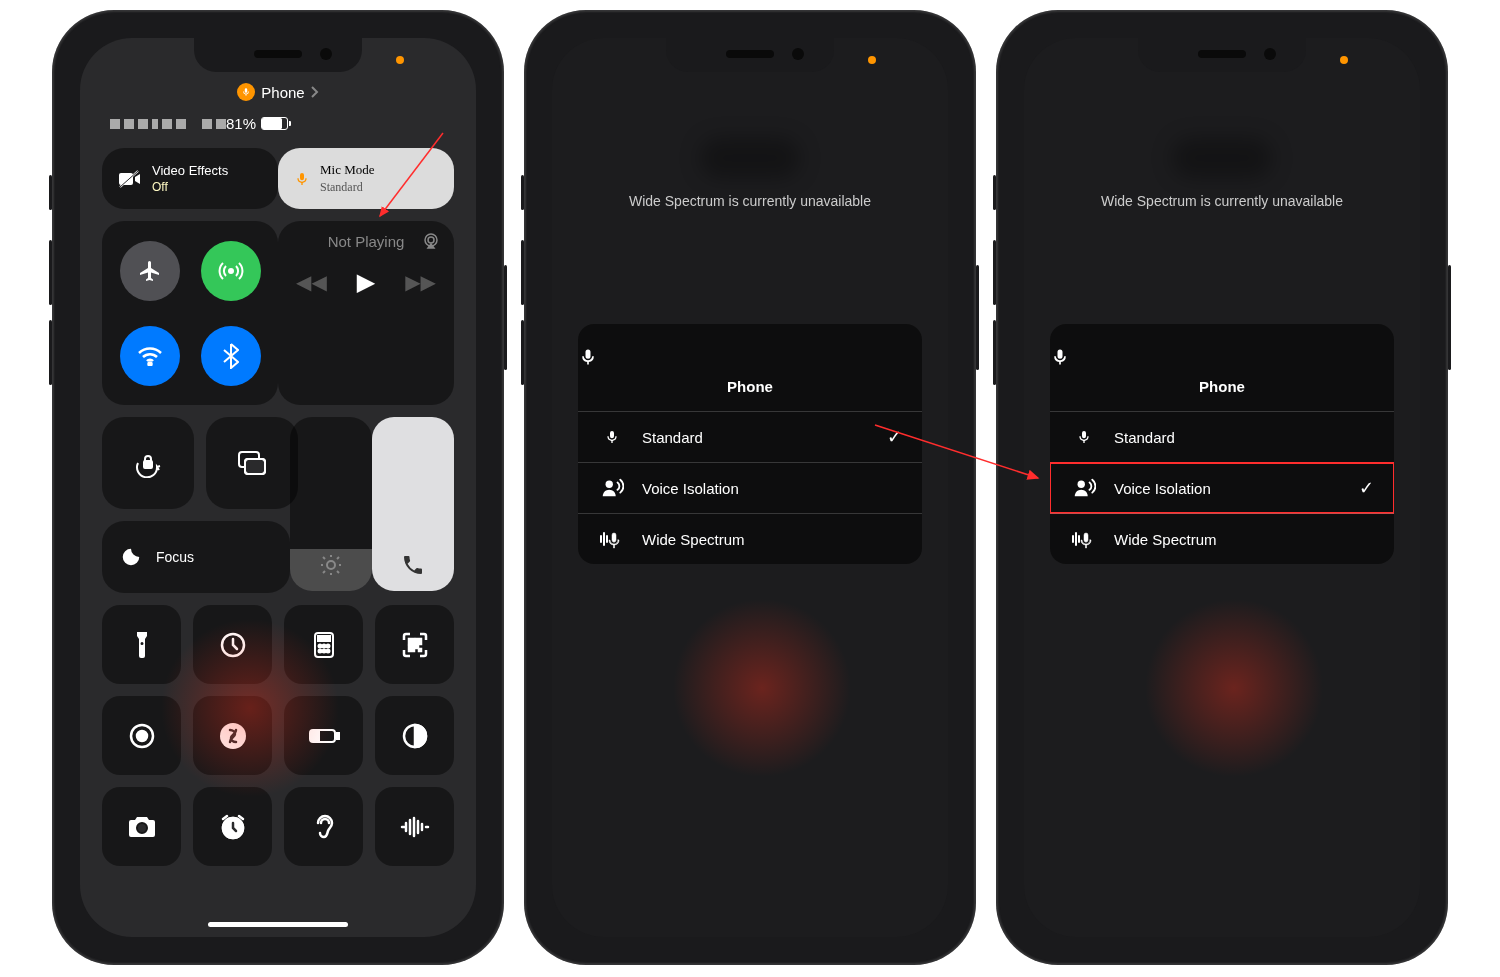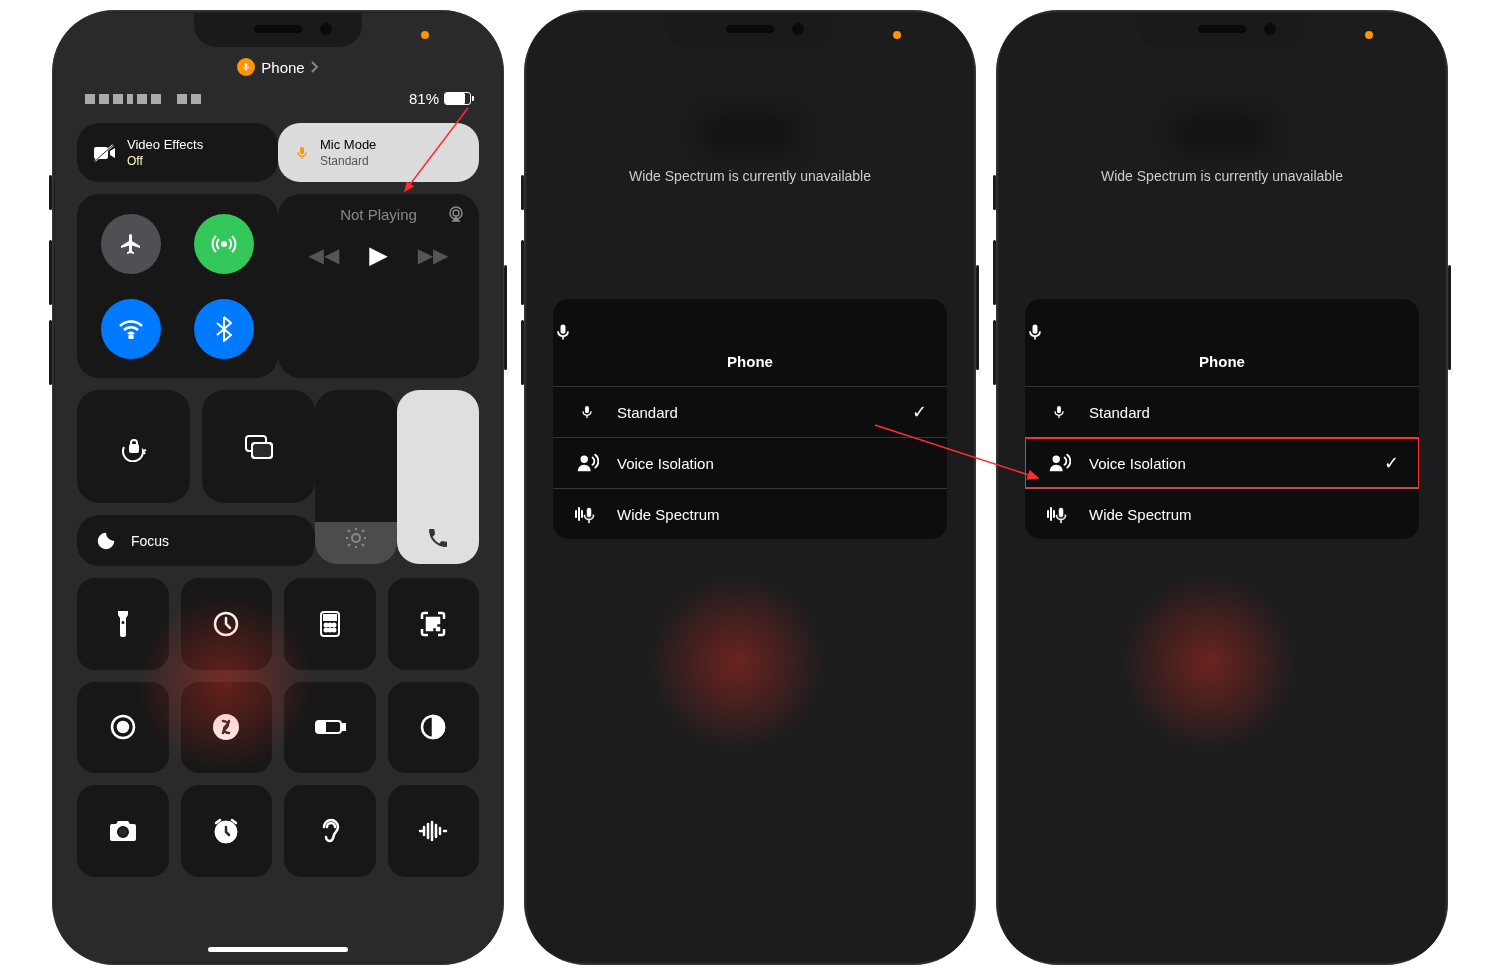--- a/index.html
+++ b/index.html
@@ -9,21 +9,21 @@
       display: flex;
       gap: 20px;
       padding: 10px;
       justify-content: center;
     }
     .phone {
       width: 452px;
       height: 955px;
       background: #1a1a1c;
       border-radius: 62px;
-      padding: 3px;
+      padding: 28px;
       position: relative;
       box-shadow: inset 0 0 2px 2px rgba(120,120,120,0.3);
     }
     .phone-side-btn {
       position: absolute;
       background: #1a1a1c;
       border-radius: 2px;
     }
     .btn-left-1 { left: -3px; top: 165px; width: 3px; height: 35px; }
     .btn-left-2 { left: -3px; top: 230px; width: 3px; height: 65px; }
@@ -99,21 +99,20 @@
       align-items: center;
       justify-content: center;
       gap: 6px;
     }
     .cc-header .mic-pill {
       width: 18px; height: 18px; background: #ff9500; border-radius: 50%;
       display: flex; align-items: center; justify-content: center;
     }
     .status-row {
       display: flex;
-      justify-content: space-between;
       padding: 14px 30px 8px;
       color: #fff;
       font-size: 15px;
       align-items: center;
     }
     .status-redact { display: flex; gap: 4px; }
     .status-redact span { width: 10px; height: 10px; background: #aaa; }
     .battery-group { display: flex; align-items: center; gap: 5px; }
     .battery-icon {
       width: 27px; height: 13px; border: 1.5px solid #fff; border-radius: 3px;
@@ -128,21 +127,21 @@
     .cc-row { display: flex; margin-bottom: 12px; }
     .av-tile {
       flex: 1;
       border-radius: 22px;
       padding: 14px 16px;
       display: flex;
       align-items: center;
       gap: 10px;
     }
     .av-tile.dark { background: rgba(0,0,0,0.45); }
-    .av-tile.light { background: rgba(230,230,230,0.95); }
+    .av-tile.light { background: rgba(230,230,230,0.95); font-family: Liberation Serif, serif; }
     .av-tile-text { display: flex; flex-direction: column; gap: 2px; }
     .av-title-d { color: #fff; font-size: 13px; }
     .av-sub-d { color: #fef9c3; font-size: 12px; }
     .av-title-l { color: #000; font-size: 13px; }
     .av-sub-l { color: #555; font-size: 12px; }
     .panel {
       flex: 1;
       background: rgba(0,0,0,0.45);
       border-radius: 22px;
       padding: 12px;

